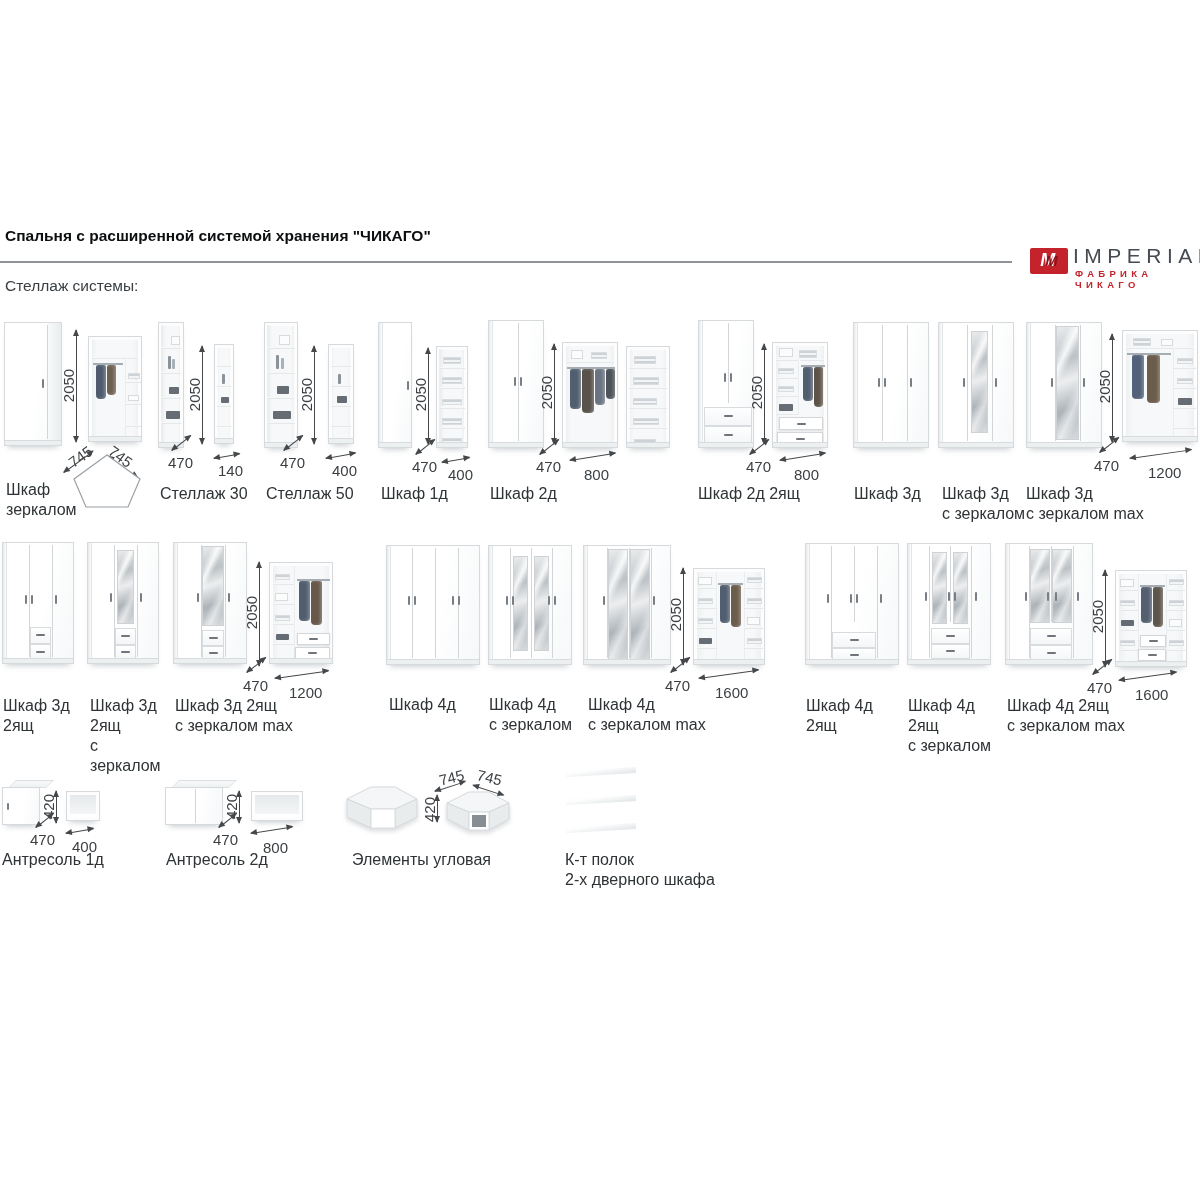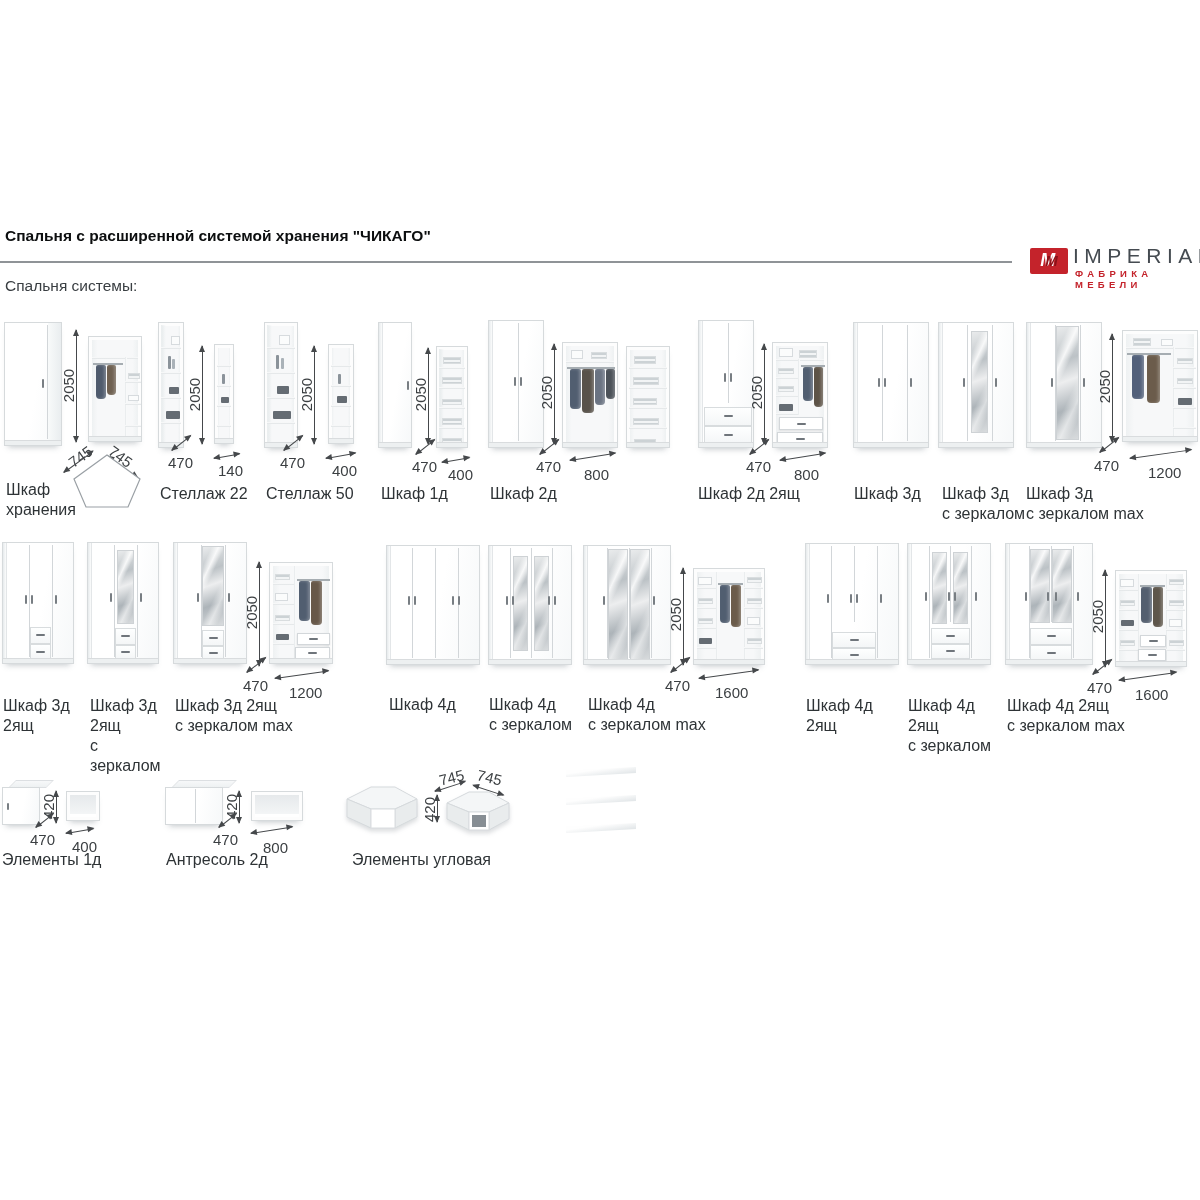--- a/index.html
+++ b/index.html
@@ -66,22 +66,22 @@
   .brand   { position:absolute; left:1073px; top:244px; font-size:21px; letter-spacing:5.5px; color:#454b51; font-weight:500; }
   .tagline { position:absolute; left:1075px; top:268px; font-size:9.5px; letter-spacing:4.3px; color:#c4232b; font-weight:bold; }
 </style>
 </head>
 <body>
 
 <div class="title">Спальня с расширенной системой хранения "ЧИКАГО"</div>
 <div class="rule"></div>
 <div class="logo-box"><span class="m1">M</span><span class="m2">M</span></div>
 <div class="brand">IMPERIAL</div>
-<div class="tagline">ФАБРИКА МЕБЕЛИ</div>
-<div class="sect">Спальня системы:</div>
+<div class="tagline">ФАБРИКА ЧИКАГО</div>
+<div class="sect">Стеллаж системы:</div>
 
 <div class="g" style="left:2px;top:320px;width:152px;height:200px;">
   <div class="furn" style="left:2px;top:2px;width:58px;height:124px;">
     <div class="shade" style="left:43px;top:0;right:0;bottom:5px;"></div>
     <div class="gap" style="left:42px;"></div>
     <div class="hnd" style="left:37px;top:56px;"></div>
     <div class="plinth"></div>
   </div>
   <div class="vdim" style="left:74px;top:10px;height:112px;"></div>
   <div class="vlab" style="left:44px;top:57px;">2050</div>
@@ -101,21 +101,21 @@
   </div>
   <div class="dlab" style="left:66px;top:128px;transform:rotate(-36deg);">745</div>
   <div class="dln" style="left:62px;top:152px;width:36px;transform:rotate(-36deg);"></div>
   <div class="dlab" style="left:106px;top:128px;transform:rotate(36deg);">745</div>
   <div class="dln" style="left:106px;top:136px;width:36px;transform:rotate(36deg);"></div>
   <svg style="position:absolute;left:68px;top:132px;" width="74" height="58" viewBox="0 0 74 58">
     <polygon points="37,3 70,27 58,55 16,55 4,27" fill="#ffffff" stroke="#9aa0a5" stroke-width="1.2"></polygon>
   </svg>
   <div class="cap" style="left:4px;top:160px;">
     <div>Шкаф</div>
-    <div>хранения</div>
+    <div>зеркалом</div>
   </div>
 </div>
 
 <div class="g" style="left:156px;top:320px;width:105px;height:200px;">
   <div class="int" style="left:2px;top:2px;width:26px;height:126px;">
     <div class="bk"></div>
       <div class="ish"></div>
     <div class="shf" style="left:2px;right:2px;top:24px;"></div>
     <div class="shf" style="left:2px;right:2px;top:49px;"></div>
     <div class="shf" style="left:2px;right:2px;top:74px;"></div>
@@ -137,21 +137,21 @@
     <div class="shf" style="left:2px;right:2px;top:80px;"></div>
     <div class="bxd" style="left:7px;top:29px;width:3px;height:10px;background:#8b939a;"></div>
     <div class="bxd" style="left:6px;top:52px;width:8px;height:6px;"></div>
     <div class="plinth"></div>
   </div>
   <div class="dln" style="left:16px;top:130px;width:24px;transform:rotate(-38deg);"></div>
   <div class="dlab" style="left:12px;top:134px;">470</div>
   <div class="dln" style="left:58px;top:138px;width:26px;transform:rotate(-10deg);"></div>
   <div class="dlab" style="left:62px;top:142px;">140</div>
   <div class="cap" style="left:4px;top:164px;">
-      <div>Стеллаж 22</div>
+      <div>Стеллаж 30</div>
     </div>
 </div>
 
 <div class="g" style="left:262px;top:320px;width:110px;height:200px;">
   <div class="int" style="left:2px;top:2px;width:34px;height:126px;">
     <div class="bk"></div>
       <div class="ish"></div>
     <div class="shf" style="left:2px;right:2px;top:24px;"></div>
     <div class="shf" style="left:2px;right:2px;top:49px;"></div>
     <div class="shf" style="left:2px;right:2px;top:74px;"></div>
@@ -637,21 +637,21 @@
   <div class="vdim" style="left:56px;top:26px;height:32px;"></div>
   <div class="vlab" style="left:26px;top:33px;">420</div>
   <div class="int" style="left:66px;top:26px;width:34px;height:30px;">
     <div style="position:absolute;left:3px;top:3px;right:3px;bottom:6px;background:linear-gradient(#e6e9eb,#f3f5f6);"></div>
   </div>
   <div class="dln" style="left:36px;top:62px;width:22px;transform:rotate(-38deg);"></div>
   <div class="dlab" style="left:30px;top:66px;">470</div>
   <div class="dln" style="left:66px;top:68px;width:28px;transform:rotate(-10deg);"></div>
   <div class="dlab" style="left:72px;top:73px;">400</div>
   <div class="cap" style="left:2px;top:85px;">
-      <div>Элементы 1д</div>
+      <div>Антресоль 1д</div>
     </div>
 </div>
 
 <div class="g" style="left:163px;top:765px;width:152px;height:115px;">
   <div style="position:absolute;left:8px;top:15px;width:58px;height:8px;background:linear-gradient(#f7f8f9,#eef1f2);border:1px solid #dcdfe2;transform:skewX(-45deg);transform-origin:bottom left;"></div>
   <div class="furn" style="left:2px;top:22px;width:58px;height:38px;">
     <div class="gap" style="left:29px;top:1px;bottom:1px;"></div>
   </div>
   <div class="vdim" style="left:76px;top:26px;height:32px;"></div>
   <div class="vlab" style="left:46px;top:33px;">420</div>
@@ -689,13 +689,17 @@
   </svg>
   <div class="cap" style="left:9px;top:85px;">
       <div>Элементы угловая</div>
     </div>
 </div>
 
 <div class="g" style="left:558px;top:765px;width:165px;height:125px;">
   <div class="slat" style="left:8px;top:2px;"></div>
   <div class="slat" style="left:8px;top:30px;"></div>
   <div class="slat" style="left:8px;top:58px;"></div>
+  <div class="cap" style="left:7px;top:85px;">
+    <div>К-т полок</div>
+    <div>2-х дверного шкафа</div>
+  </div>
 </div>
 
 </body></html>

